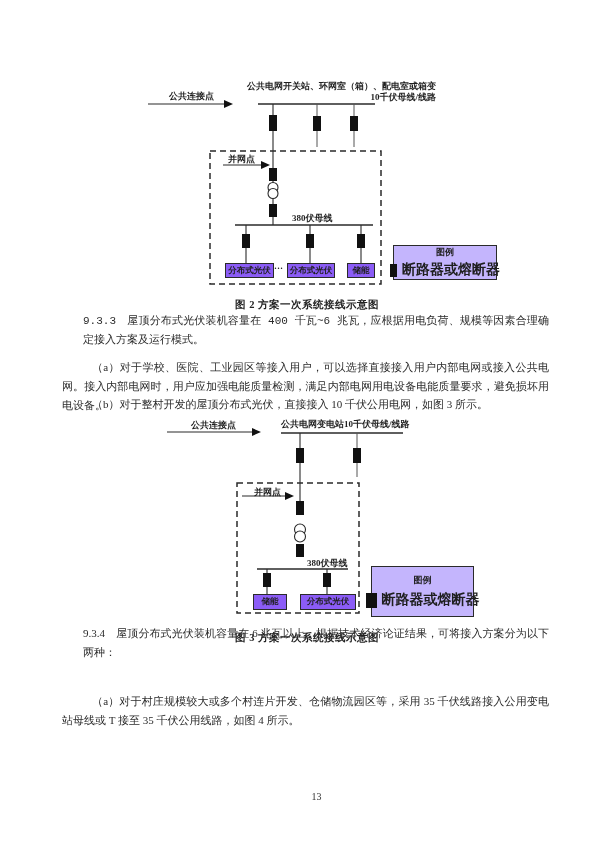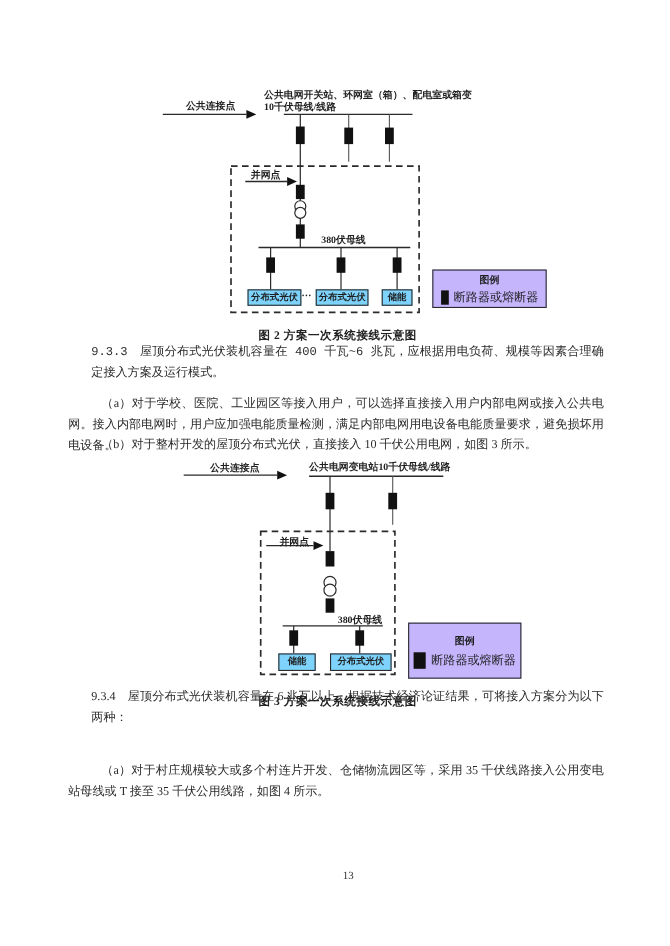--- a/index.html
+++ b/index.html
@@ -14,42 +14,42 @@
   .abs{position:absolute;}
   svg{position:absolute;overflow:visible;}
   .dlabel{
     position:absolute;
     font-size:9px;
     font-weight:bold;
     color:#1f1f1f;
     white-space:nowrap;
     line-height:11px;
   }
-  .dlabel.center{text-align:left;white-space:normal;}
+  .dlabel.center{text-align:right;white-space:normal;}
   .nodebox{
     position:absolute;
     border:1px solid #2a2a2a;
-    background:#7dd3fc;
+    background:#8b5cf6;
     font-size:8.5px;
     font-weight:bold;
     color:#1f1f1f;
     display:flex;align-items:center;justify-content:center;
     white-space:nowrap;
   }
   .legend{
     position:absolute;
     border:1px solid #2a2a2a;
     background:#c4b5fd;
     display:flex;flex-direction:column;align-items:center;justify-content:center;
     gap:2px;
   }
   .legend .ltitle{font-size:9px;font-weight:bold;color:#1f1f1f;}
   .legend .lrow{display:flex;align-items:center;gap:5px;}
   .legend .swatch{background:#111;display:inline-block;}
-  .legend .litem{font-size:11px;font-weight:normal;color:#1f1f1f;white-space:nowrap;}
+  .legend .litem{font-size:14px;font-weight:bold;color:#1f1f1f;white-space:nowrap;}
   .caption{
     position:absolute;
     left:62px;width:490px;
     text-align:center;
     font-size:10.5px;
     font-weight:bold;
     color:#222;
     letter-spacing:0.5px;
   }
   .para{

